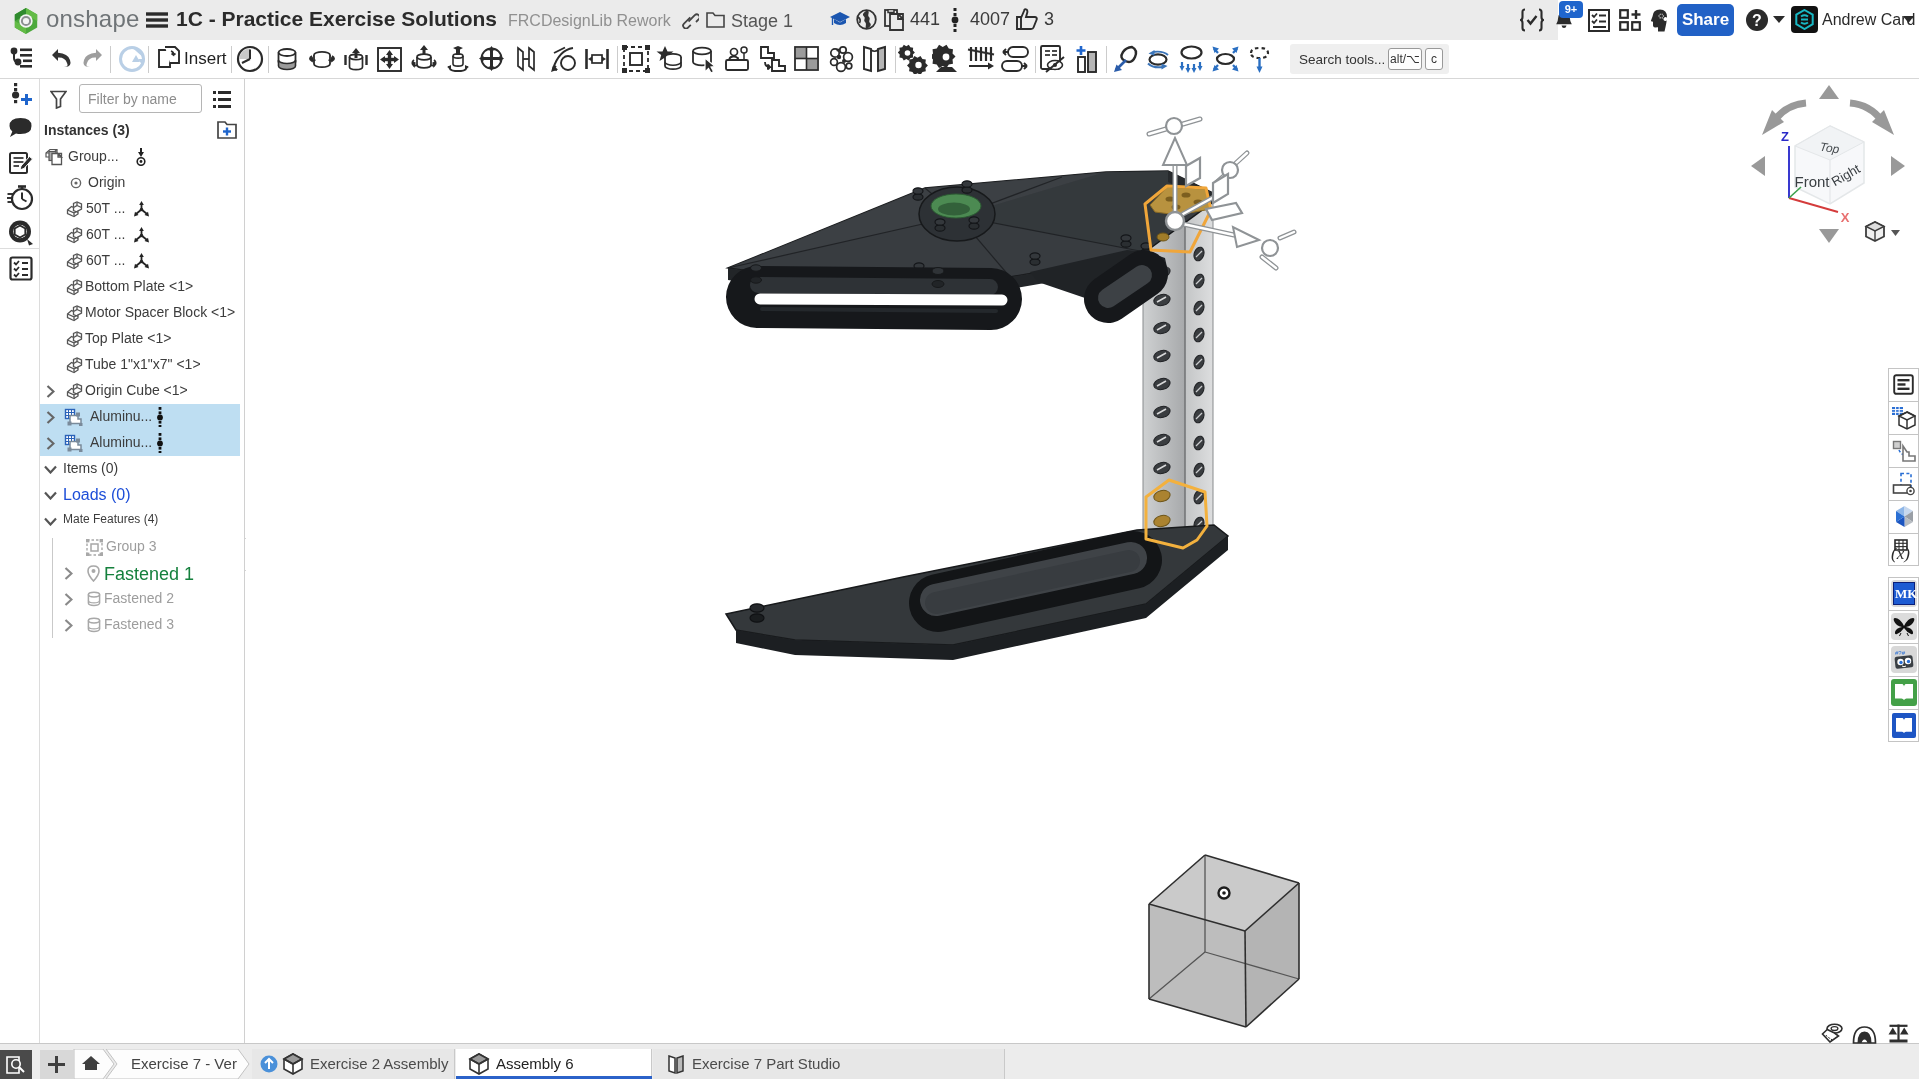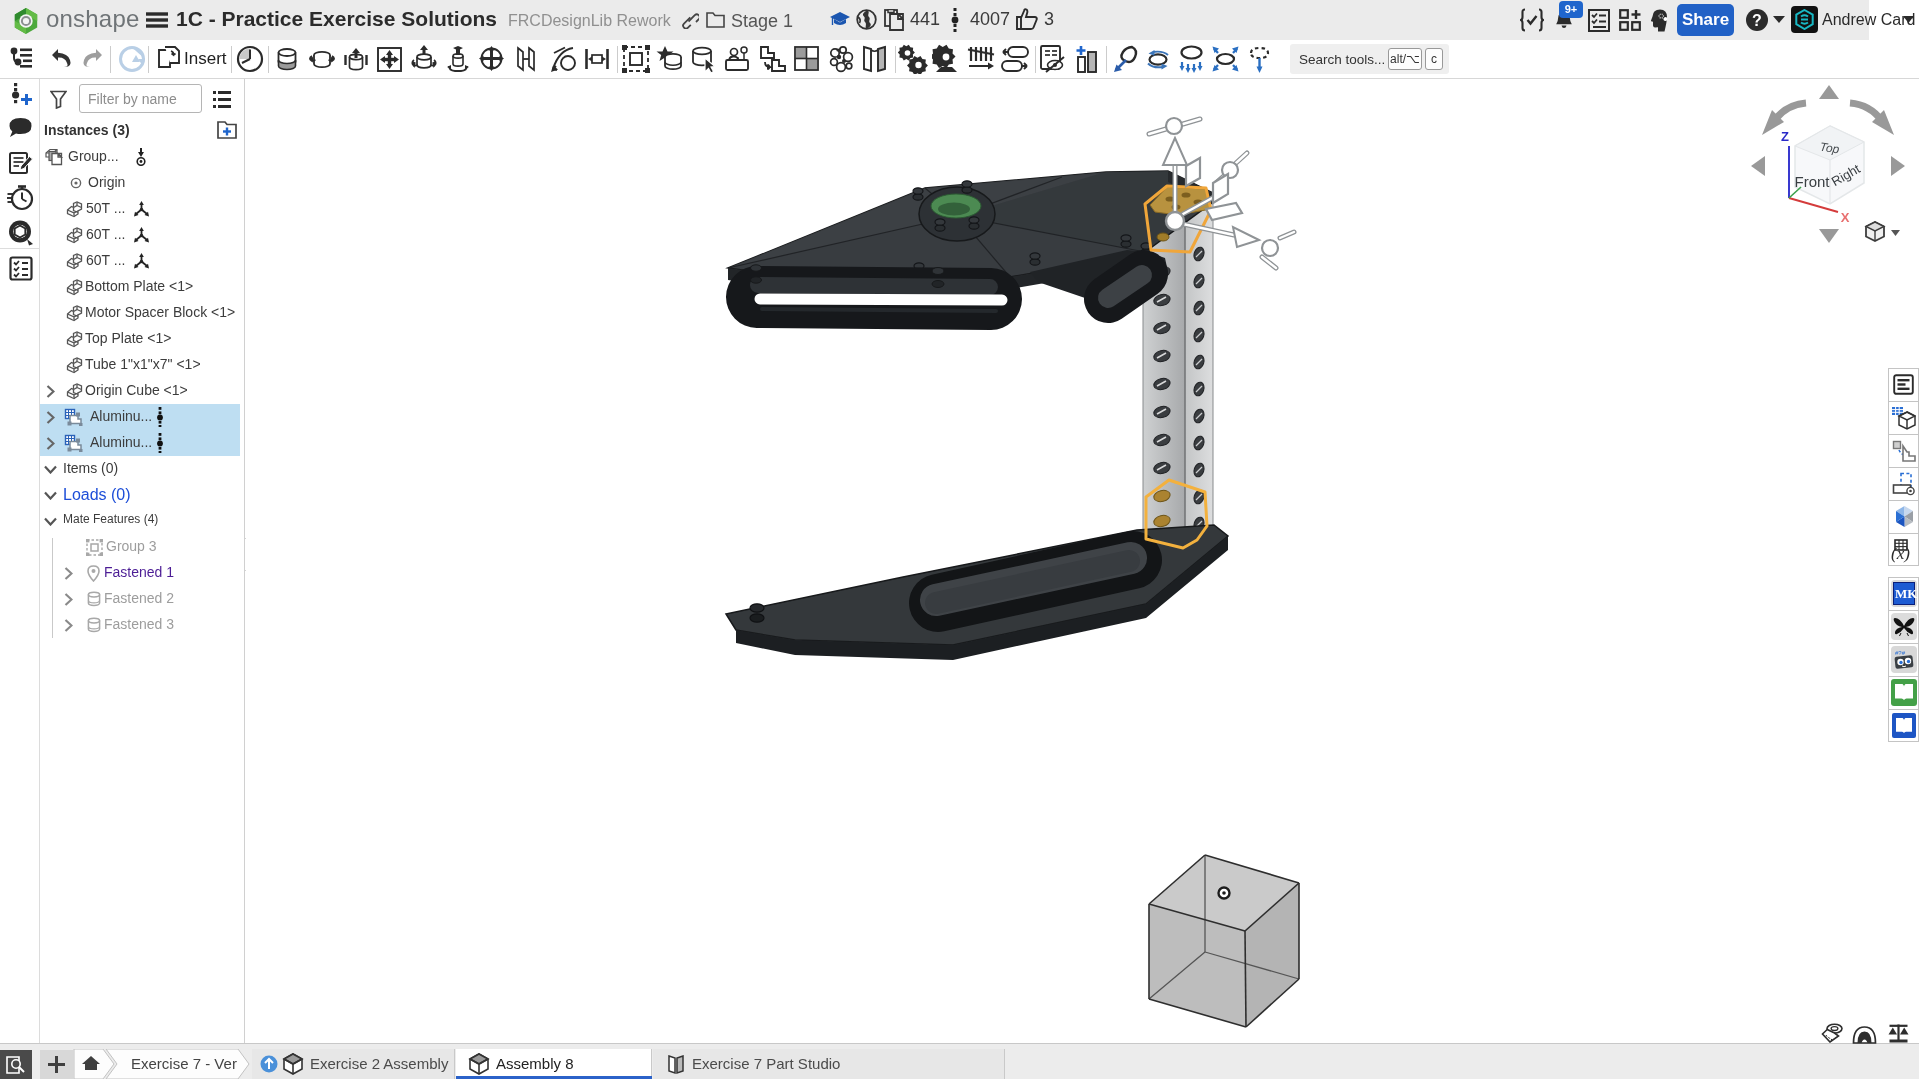--- a/index.html
+++ b/index.html
@@ -1,19 +1,19 @@
 <!DOCTYPE html>
 <html><head>
 <meta charset="utf-8">
 <style>
 * { margin:0; padding:0; box-sizing:border-box; }
 html,body { width:1919px; height:1079px; overflow:hidden; font-family:"Liberation Sans", sans-serif; background:#fff; }
 #app { position:relative; width:1919px; height:1079px; }
 
-#header { position:absolute; left:0; top:0; width:1869px; height:40px; background:#ebebeb; }
+#header { position:absolute; left:0; top:0; width:1558px; height:40px; background:#ebebeb; }
 
 #toolbar { position:absolute; left:0; top:40px; width:1919px; height:39px; background:#fff; border-bottom:1px solid #d7d7d7; }
 
 #leftstrip { position:absolute; left:0; top:79px; width:40px; height:964px; background:#fff; border-right:1px solid #dcdcdc; }
 
 #treepanel { position:absolute; left:40px; top:79px; width:205px; height:964px; background:#fff; border-right:1px solid #d0d0d0; }
 
 #viewport { position:absolute; left:246px; top:79px; width:1673px; height:964px; background:#fff; }
 
 #bottombar { position:absolute; left:0; top:1043px; width:1919px; height:36px; background:#ececec; border-top:1px solid #c8c8c8; }
@@ -699,21 +699,21 @@
         </g>
       </svg>
     <span class="abs" style="left:106px;top:538px;font-size:14px;color:#9d9d9d;white-space:nowrap">Group 3</span>
     <svg class="abs" style="left:64px;top:567px" width="9" height="13" viewBox="0 0 9 13">
         <path d="M1.5,1 L7.5,6.5 L1.5,12" fill="none" stroke="#8a8a8a" stroke-width="2.2"></path>
       </svg>
     <svg class="abs" style="left:86px;top:565px" width="15" height="17" viewBox="0 0 15 17">
         <path d="M7.5,1 Q13,1 13,6 Q13,10 7.5,16 Q2,10 2,6 Q2,1 7.5,1 Z" fill="none" stroke="#a8a8a8" stroke-width="1.6"></path>
         <circle cx="7.5" cy="6" r="2" fill="#a8a8a8"></circle>
       </svg>
-    <span class="abs" style="left:104px;top:564px;font-size:14px;color:#4c1d95;white-space:nowrap">Fastened 1</span>
+    <span class="abs" style="left:104px;top:564px;font-size:18px;color:#15803d;white-space:nowrap">Fastened 1</span>
     <svg class="abs" style="left:64px;top:593px" width="9" height="13" viewBox="0 0 9 13">
         <path d="M1.5,1 L7.5,6.5 L1.5,12" fill="none" stroke="#8a8a8a" stroke-width="2.2"></path>
       </svg>
     <svg class="abs" style="left:86px;top:591px" width="16" height="16" viewBox="0 0 16 16">
         <ellipse cx="8" cy="3.6" rx="5.6" ry="2.4" fill="none" stroke="#a8a8a8" stroke-width="1.5"></ellipse>
         <path d="M2.4,3.6 L2.4,12 A5.6,2.4 0 0 0 13.6,12 L13.6,3.6" fill="none" stroke="#a8a8a8" stroke-width="1.5"></path>
         <path d="M2.4,9.5 A5.6,2.4 0 0 0 13.6,9.5" fill="none" stroke="#a8a8a8" stroke-width="1.2"></path>
       </svg>
     <span class="abs" style="left:104px;top:590px;font-size:14px;color:#9d9d9d;white-space:nowrap">Fastened 2</span>
     <svg class="abs" style="left:64px;top:619px" width="9" height="13" viewBox="0 0 9 13">
@@ -958,21 +958,21 @@
         <path d="M11,11 L11,21 M2,6 L11,11 L20,6" fill="none" stroke="#333" stroke-width="1.6"></path>
       </svg>
     <span class="abs" style="left:310px;top:1055px;font-size:15px;color:#4b4b4b">Exercise 2 Assembly</span>
     <div class="abs" style="left:456px;top:1049px;width:196px;height:30px;background:#fff;border-right:1px solid #c9c9c9"></div>
     <div class="abs" style="left:456px;top:1076px;width:196px;height:3px;background:#2b62c9"></div>
     <svg class="abs" style="left:468px;top:1053px" width="22" height="22" viewBox="0 0 22 22">
         <polygon points="11,1 20,6 20,16 11,21 2,16 2,6" fill="#fff" stroke="#333" stroke-width="1.6"></polygon>
         <polygon points="11,1 20,6 11,11 2,6" fill="#9a9a9a" stroke="#333" stroke-width="1.6"></polygon>
         <path d="M11,11 L11,21 M2,6 L11,11 L20,6" fill="none" stroke="#333" stroke-width="1.6"></path>
       </svg>
-    <span class="abs" style="left:496px;top:1055px;font-size:15px;color:#222">Assembly 8</span>
+    <span class="abs" style="left:496px;top:1055px;font-size:15px;color:#222">Assembly 6</span>
     <div class="abs" style="left:653px;top:1049px;width:352px;height:30px;background:#e7e7e7;border-right:1px solid #c9c9c9"></div>
     <svg class="abs" style="left:666px;top:1054px" width="20" height="21" viewBox="0 0 20 21">
         <path d="M3,2 L9,4 L9,19 L3,17 Z" fill="#fff" stroke="#333" stroke-width="1.5"></path>
         <path d="M17,2 L11,4 L11,19 L17,17 Z" fill="#b9b9b9" stroke="#333" stroke-width="1.5"></path>
       </svg>
     <span class="abs" style="left:692px;top:1055px;font-size:15px;color:#4b4b4b">Exercise 7 Part Studio</span>
     <svg class="abs" style="left:1821px;top:1023px" width="23" height="20" viewBox="0 0 23 20">
         <ellipse cx="13.5" cy="5.6" rx="7.5" ry="4.4" fill="#fff" stroke="#2e2e2e" stroke-width="1.6"></ellipse>
         <ellipse cx="13.5" cy="5.6" rx="3.4" ry="1.9" fill="none" stroke="#2e2e2e" stroke-width="1.3"></ellipse>
         <path d="M6.2,6.5 L1.5,11 L9,19 L17.5,13 L13.5,10 Z" fill="#fff" stroke="#2e2e2e" stroke-width="1.6"></path>

